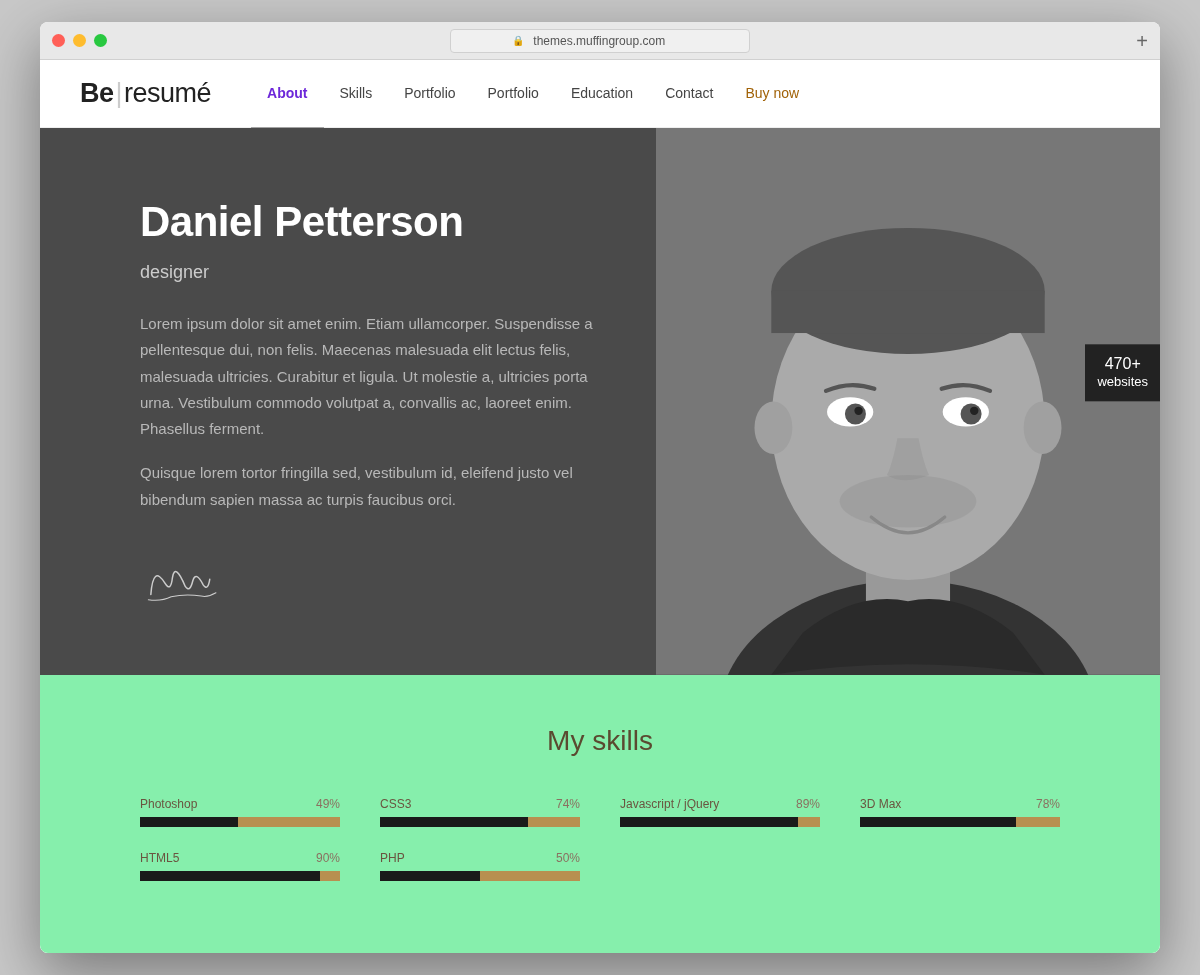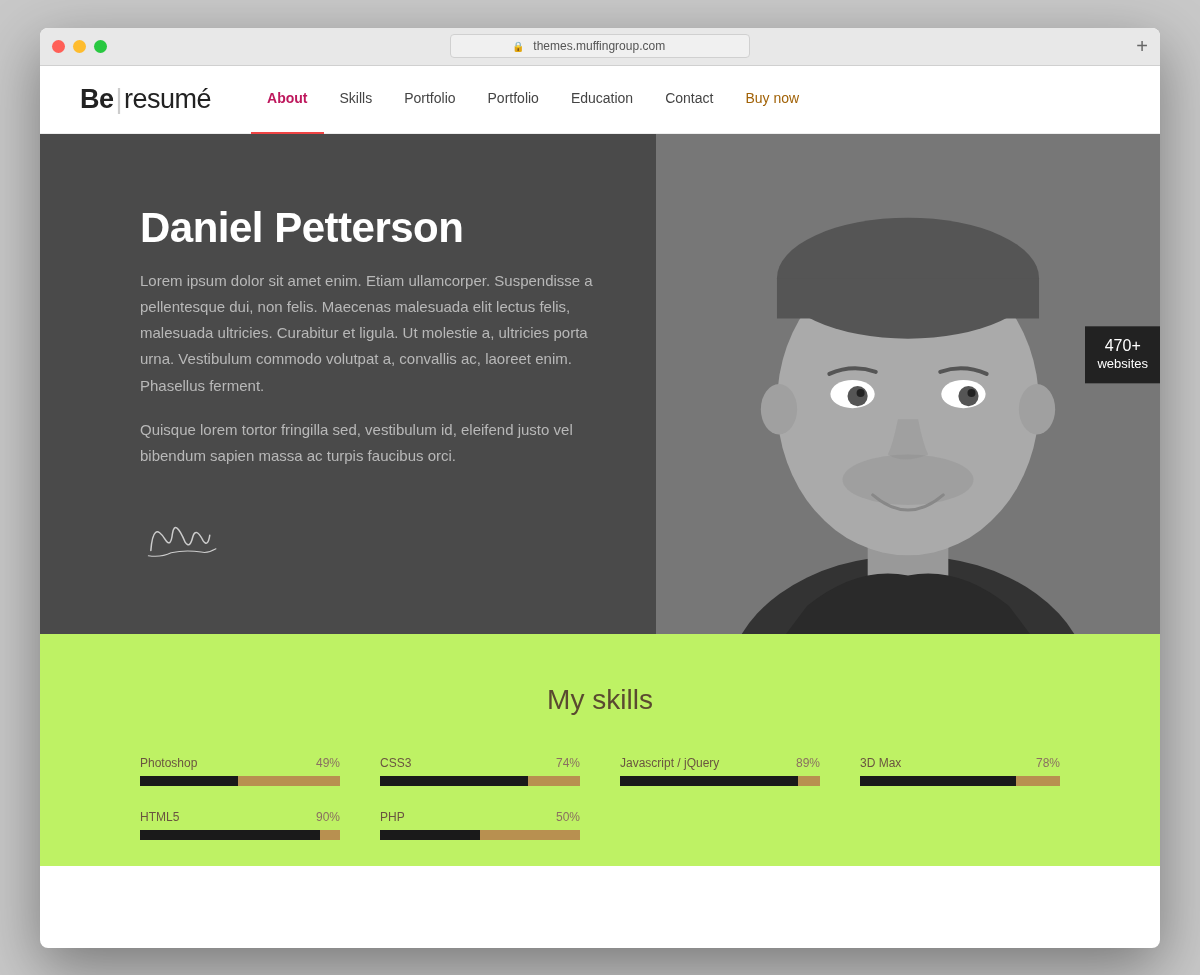--- a/index.html
+++ b/index.html
@@ -126,23 +126,23 @@
     .nav-links li a {
       display: block;
       padding: 0 16px;
       font-size: 14px;
       color: #444;
       text-decoration: none;
       line-height: 68px;
     }
 
     .nav-links li a.active {
-      color: #be185d;
+      color: #6d28d9;
       font-weight: 600;
-      border-bottom: 2px solid #ef4444;
+      border-bottom: 2px solid #a3a3a3;
     }
 
     .nav-links li a.buynow {
       color: #a16207;
     }
 
     
     .hero-section {
       background: #4a4a4a;
       position: relative;
@@ -219,22 +219,22 @@
       line-height: 1.3;
     }
 
     .badge-470 .num {
       font-size: 16px;
       font-weight: 400;
     }
 
     
     .skills-section {
-      background: #bef264;
-      padding: 50px 100px 26px;
+      background: #86efac;
+      padding: 50px 100px 72px;
     }
 
     .skills-title {
       text-align: center;
       font-size: 28px;
       font-weight: 300;
       color: #5a4a30;
       margin-bottom: 40px;
     }
 
@@ -323,20 +323,21 @@
         <li>
             <a href="#" class="buynow">Buy now</a>
           </li>
       </ul>
     </nav>
 
     <div class="hero-section">
 
       <div class="hero-content">
         <h1 class="hero-name">Daniel Petterson</h1>
+        <p class="hero-title">designer</p>
         <p class="hero-para">Lorem ipsum dolor sit amet enim. Etiam ullamcorper. Suspendisse a pellentesque dui, non felis. Maecenas malesuada elit lectus felis, malesuada ultricies. Curabitur et ligula. Ut molestie a, ultricies porta urna. Vestibulum commodo volutpat a, convallis ac, laoreet enim. Phasellus ferment.</p>
         <p class="hero-para">Quisque lorem tortor fringilla sed, vestibulum id, eleifend justo vel bibendum sapien massa ac turpis faucibus orci.</p>
         <div class="hero-signature">
           <svg width="100" height="55" viewBox="0 0 100 55">
             <path d="M 15 40 Q 20 10 30 30 Q 35 40 38 25 Q 42 10 50 35 Q 54 42 58 30 Q 62 20 68 35 Q 72 42 75 30" stroke="#ccc" stroke-width="1.5" fill="none" stroke-linecap="round"></path>
             <path d="M 12 45 Q 25 48 35 44 Q 50 42 65 46 Q 72 48 80 44" stroke="#ccc" stroke-width="1" fill="none" stroke-linecap="round"></path>
           </svg>
         </div>
       </div>
 

